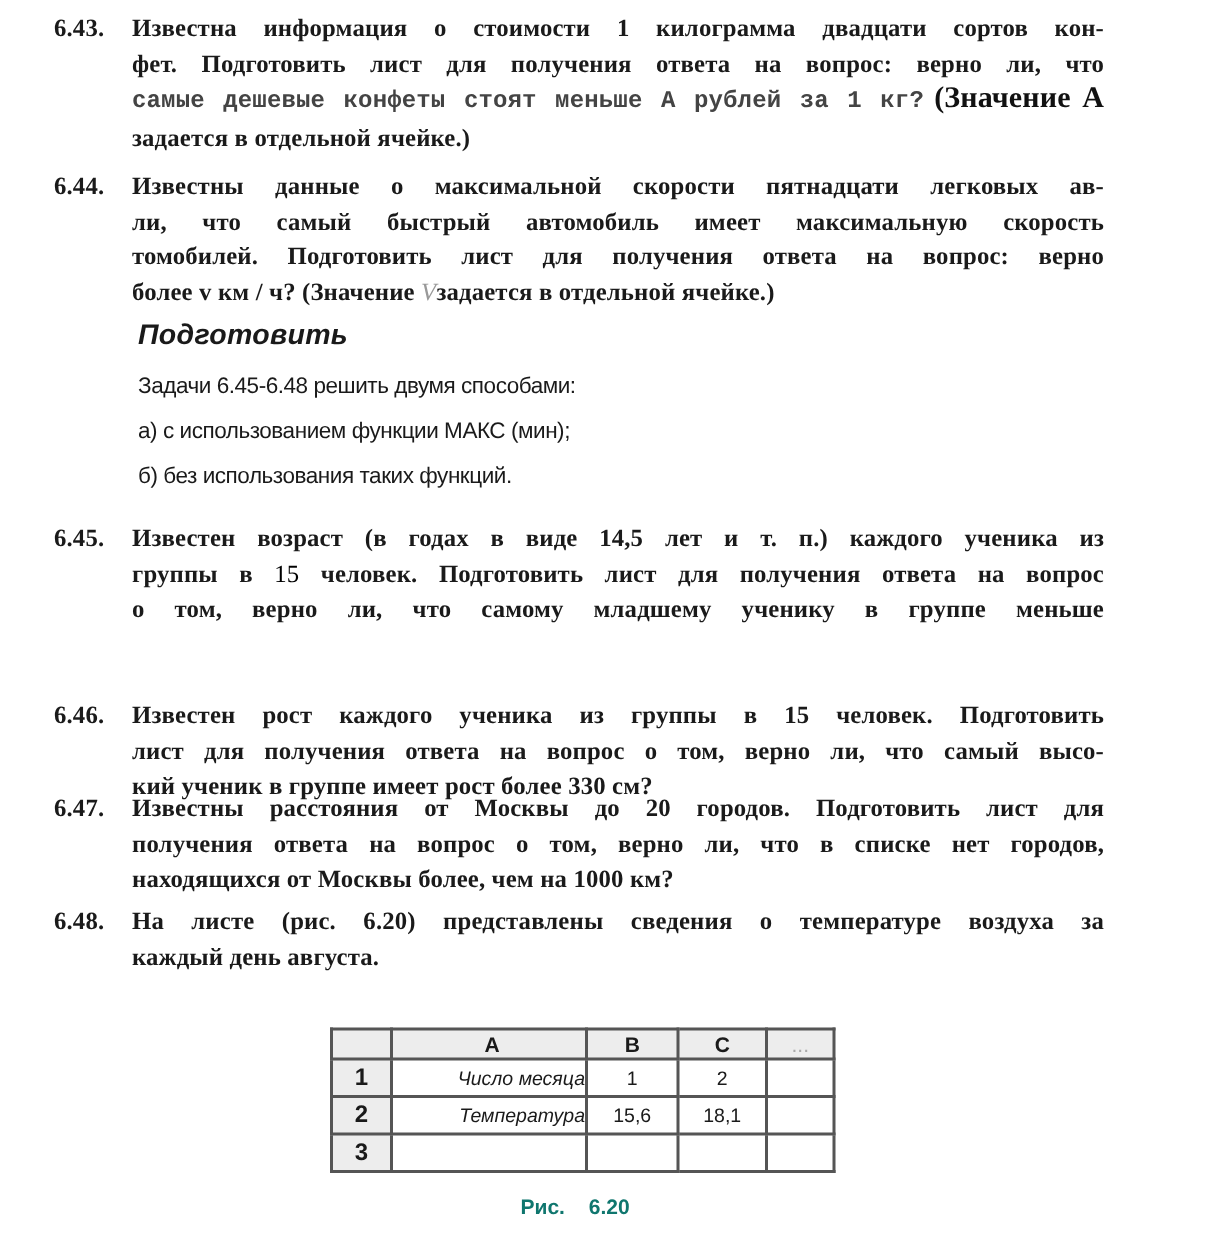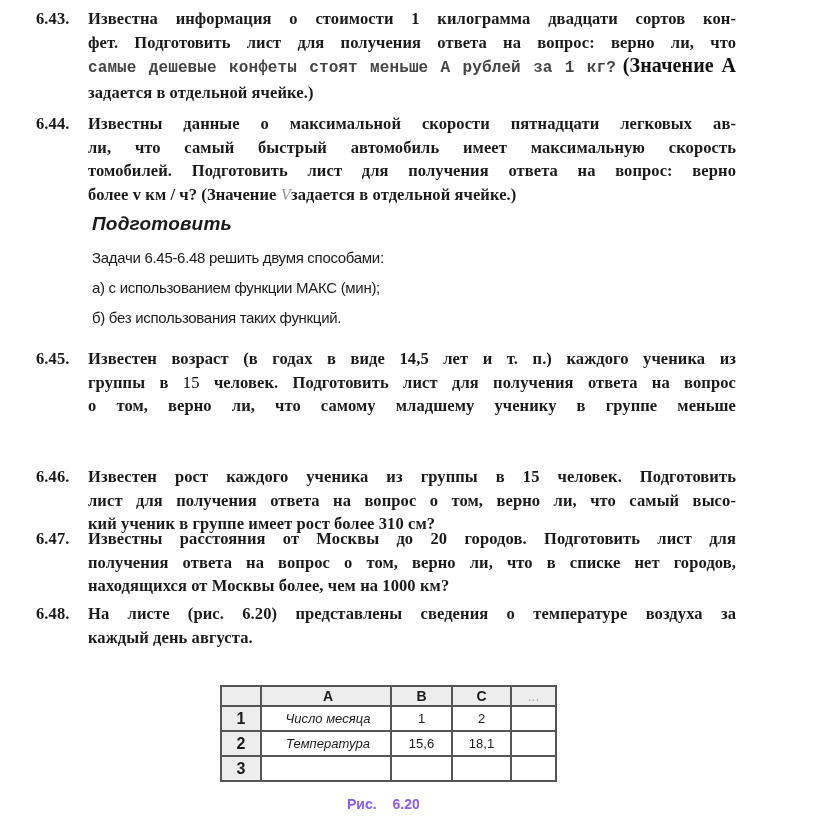--- a/index.html
+++ b/index.html
@@ -28,29 +28,29 @@
 
   .sheet {
     position: absolute; left: 220px; top: 685px;
     border-collapse: collapse;
     font-family: "Liberation Sans", "DejaVu Sans", sans-serif;
     font-size: 13px; color: #1a1a1a;
   }
   .sheet td, .sheet th { border: 2px solid #555; padding: 0; height: 23px; }
   .sheet th { background: #ededed; font-weight: bold; font-size: 14px; height: 18px; }
   .sheet .rowhead { background: #ededed; width: 38px; text-align: center; font-weight: bold; font-size: 16px; }
-  .sheet .colA { width: 124px; font-style: italic; padding-left: 4px; text-align: center; }
+  .sheet .colA { width: 124px; font-style: italic; padding-left: 4px; text-align: right; }
   .sheet .colB { width: 59px; text-align: center; }
   .sheet .colC { width: 57px; text-align: center; }
   .sheet .colD { width: 43px; }
   .sheet th.colD { color: #aaa; font-weight: normal; }
   .caption {
     position: absolute; left: 347px; top: 796px;
     font-family: "Liberation Sans", "DejaVu Sans", sans-serif;
-    font-size: 14px; font-weight: bold; color: #8b5cf6;
+    font-size: 14px; font-weight: bold; color: #0f766e;
     word-spacing: 12px;
   }
 </style>
 </head>
 <body>
 
 <div class="task" style="top:7px;">
   <span class="num">6.43.</span>
   <div class="body">
     <span class="line">Известна информация о стоимости 1 килограмма двадцати сортов кон-</span>
@@ -84,21 +84,21 @@
     <span class="line"><span>группы в</span> <span class="light-num">15</span> <span>человек. Подготовить лист для получения ответа на вопрос</span></span>
     <span class="line">о том, верно ли, что самому младшему ученику в группе меньше</span>
   </div>
 </div>
 
 <div class="task" style="top:447px;margin-top:18px;">
   <span class="num">6.46.</span>
   <div class="body">
     <span class="line">Известен рост каждого ученика из группы в 15 человек. Подготовить</span>
     <span class="line">лист для получения ответа на вопрос о том, верно ли, что самый высо-</span>
-    <span class="line last">кий ученик в группе имеет рост более 310 см?</span>
+    <span class="line last">кий ученик в группе имеет рост более 330 см?</span>
   </div>
 </div>
 
 <div class="task" style="top:527px;">
   <span class="num">6.47.</span>
   <div class="body">
     <span class="line">Известны расстояния от Москвы до 20 городов. Подготовить лист для</span>
     <span class="line">получения ответа на вопрос о том, верно ли, что в списке нет городов,</span>
     <span class="line last">находящихся от Москвы более, чем на 1000 км?</span>
   </div>

